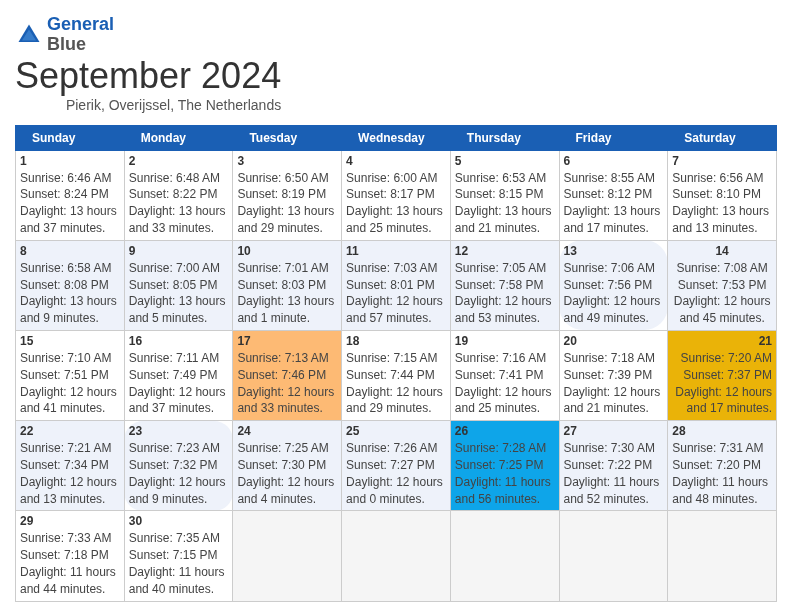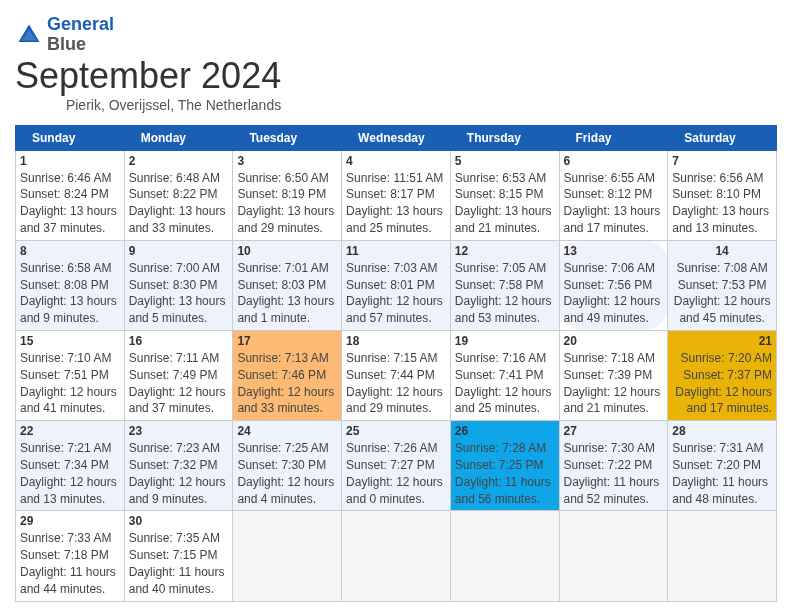--- a/index.html
+++ b/index.html
@@ -150,37 +150,37 @@
         <span class="day-num">3</span>
         <div class="day-info">
           <span>Sunrise: 6:50 AM</span><br>
           <span>Sunset: 8:19 PM</span><br>
           <span>Daylight: 13 hours and 29 minutes.</span>
         </div>
       </td>
           <td style="background: rgb(255, 255, 255);">
         <span class="day-num">4</span>
         <div class="day-info">
-          <span>Sunrise: 11:51 AM</span><br>
+          <span>Sunrise: 6:00 AM</span><br>
           <span>Sunset: 8:17 PM</span><br>
           <span>Daylight: 13 hours and 25 minutes.</span>
         </div>
       </td>
           <td style="background: rgb(255, 255, 255);">
         <span class="day-num">5</span>
         <div class="day-info">
           <span>Sunrise: 6:53 AM</span><br>
           <span>Sunset: 8:15 PM</span><br>
           <span>Daylight: 13 hours and 21 minutes.</span>
         </div>
       </td>
           <td style="background: rgb(255, 255, 255);">
         <span class="day-num">6</span>
         <div class="day-info">
-          <span>Sunrise: 6:55 AM</span><br>
+          <span>Sunrise: 8:55 AM</span><br>
           <span>Sunset: 8:12 PM</span><br>
           <span>Daylight: 13 hours and 17 minutes.</span>
         </div>
       </td>
           <td style="background: rgb(255, 255, 255);">
         <span class="day-num">7</span>
         <div class="day-info">
           <span>Sunrise: 6:56 AM</span><br>
           <span>Sunset: 8:10 PM</span><br>
           <span>Daylight: 13 hours and 13 minutes.</span>
@@ -193,21 +193,21 @@
         <div class="day-info">
           <span>Sunrise: 6:58 AM</span><br>
           <span>Sunset: 8:08 PM</span><br>
           <span>Daylight: 13 hours and 9 minutes.</span>
         </div>
       </td>
           <td style="background: rgb(238, 242, 250);">
         <span class="day-num">9</span>
         <div class="day-info">
           <span>Sunrise: 7:00 AM</span><br>
-          <span>Sunset: 8:30 PM</span><br>
+          <span>Sunset: 8:05 PM</span><br>
           <span>Daylight: 13 hours and 5 minutes.</span>
         </div>
       </td>
           <td style="background: rgb(238, 242, 250);">
         <span class="day-num">10</span>
         <div class="day-info">
           <span>Sunrise: 7:01 AM</span><br>
           <span>Sunset: 8:03 PM</span><br>
           <span>Daylight: 13 hours and 1 minute.</span>
         </div>
@@ -305,21 +305,21 @@
         </tr>
         <tr>
           <td style="background: rgb(238, 242, 250); margin-left: 44px;">
         <span class="day-num">22</span>
         <div class="day-info">
           <span>Sunrise: 7:21 AM</span><br>
           <span>Sunset: 7:34 PM</span><br>
           <span>Daylight: 12 hours and 13 minutes.</span>
         </div>
       </td>
-          <td style="background: rgb(238, 242, 250);">
+          <td style="background: rgb(238, 242, 250); border-radius: 19px;">
         <span class="day-num">23</span>
         <div class="day-info">
           <span>Sunrise: 7:23 AM</span><br>
           <span>Sunset: 7:32 PM</span><br>
           <span>Daylight: 12 hours and 9 minutes.</span>
         </div>
       </td>
           <td style="background: rgb(238, 242, 250);">
         <span class="day-num">24</span>
         <div class="day-info">

